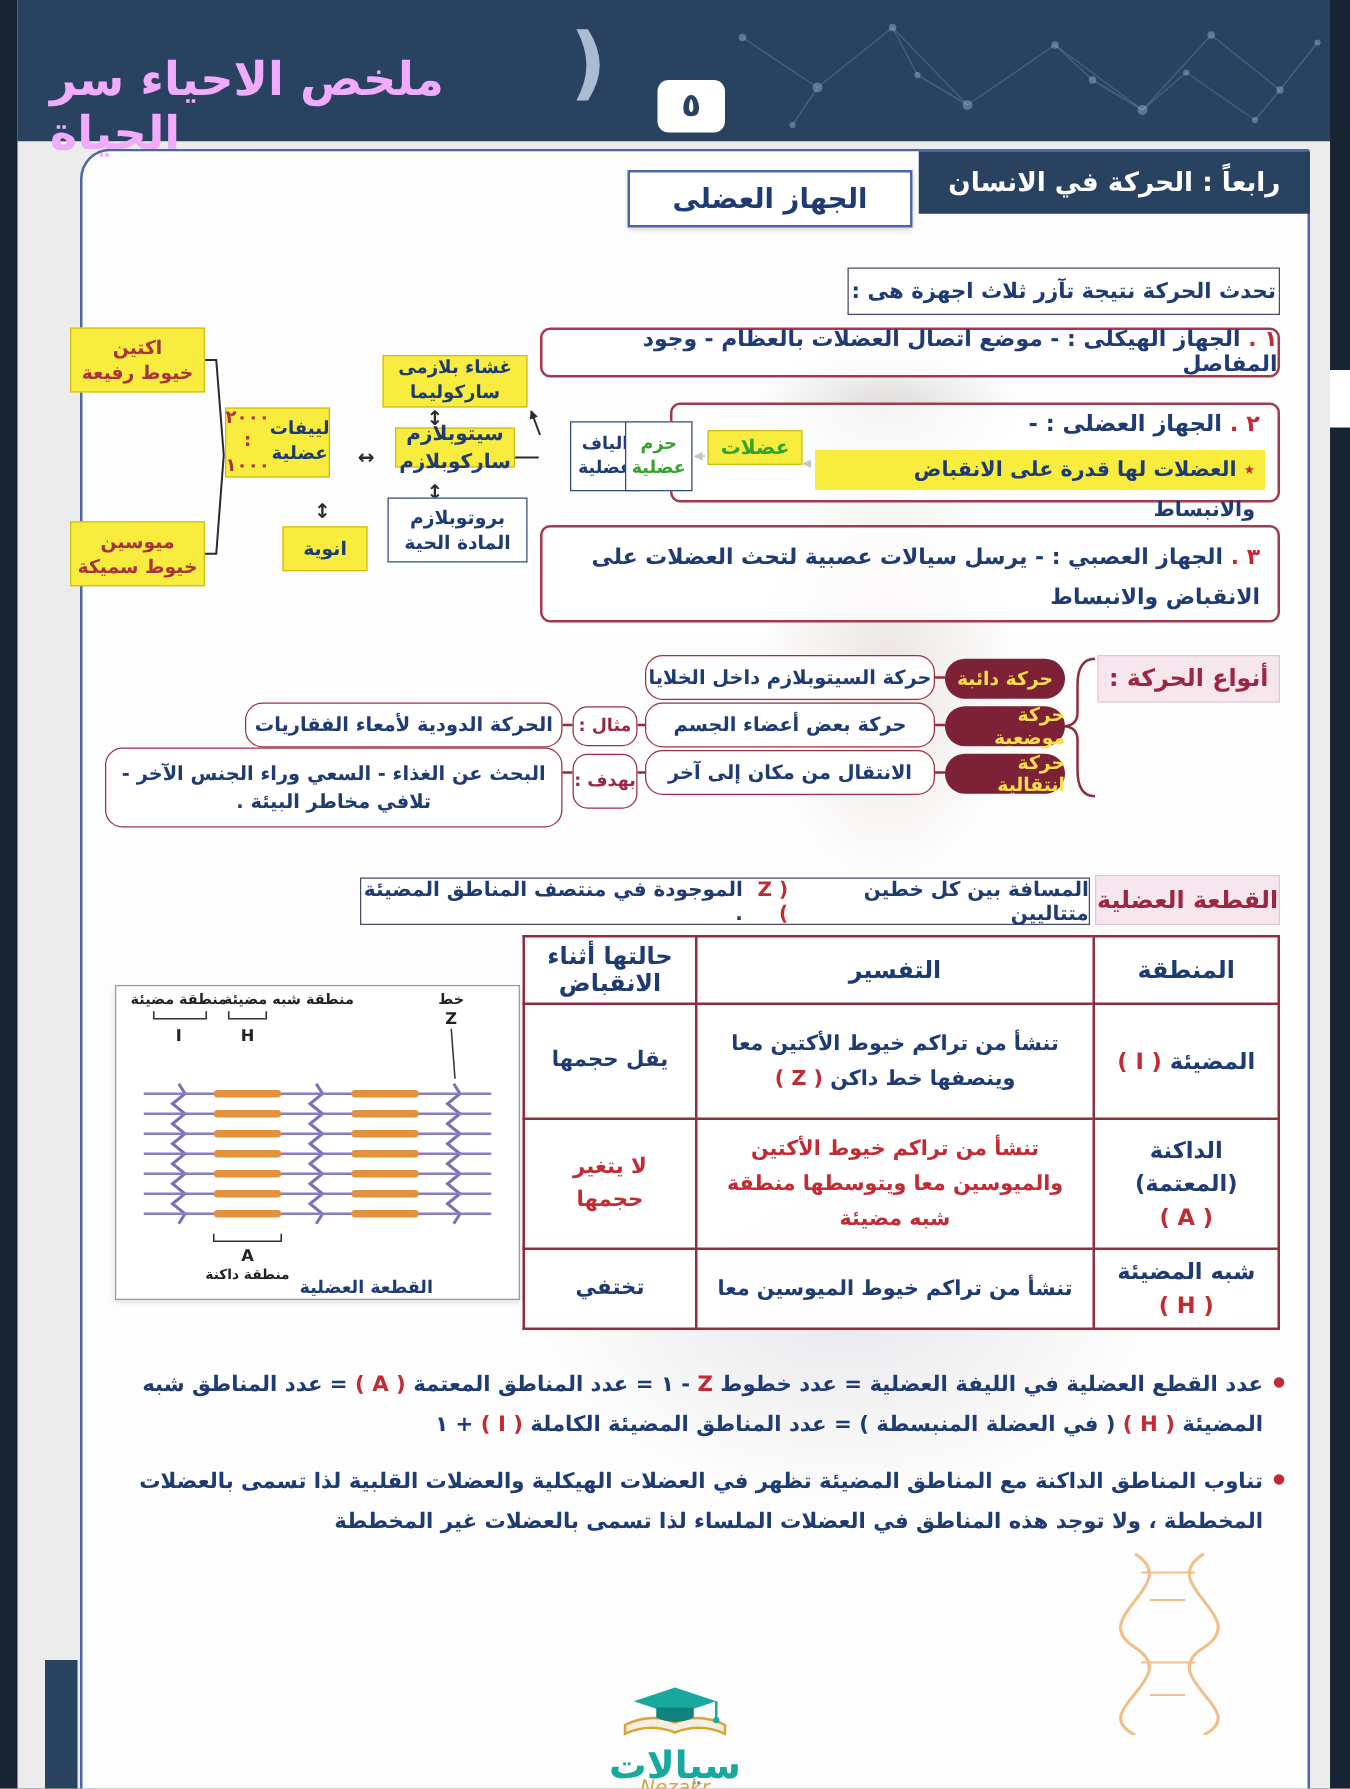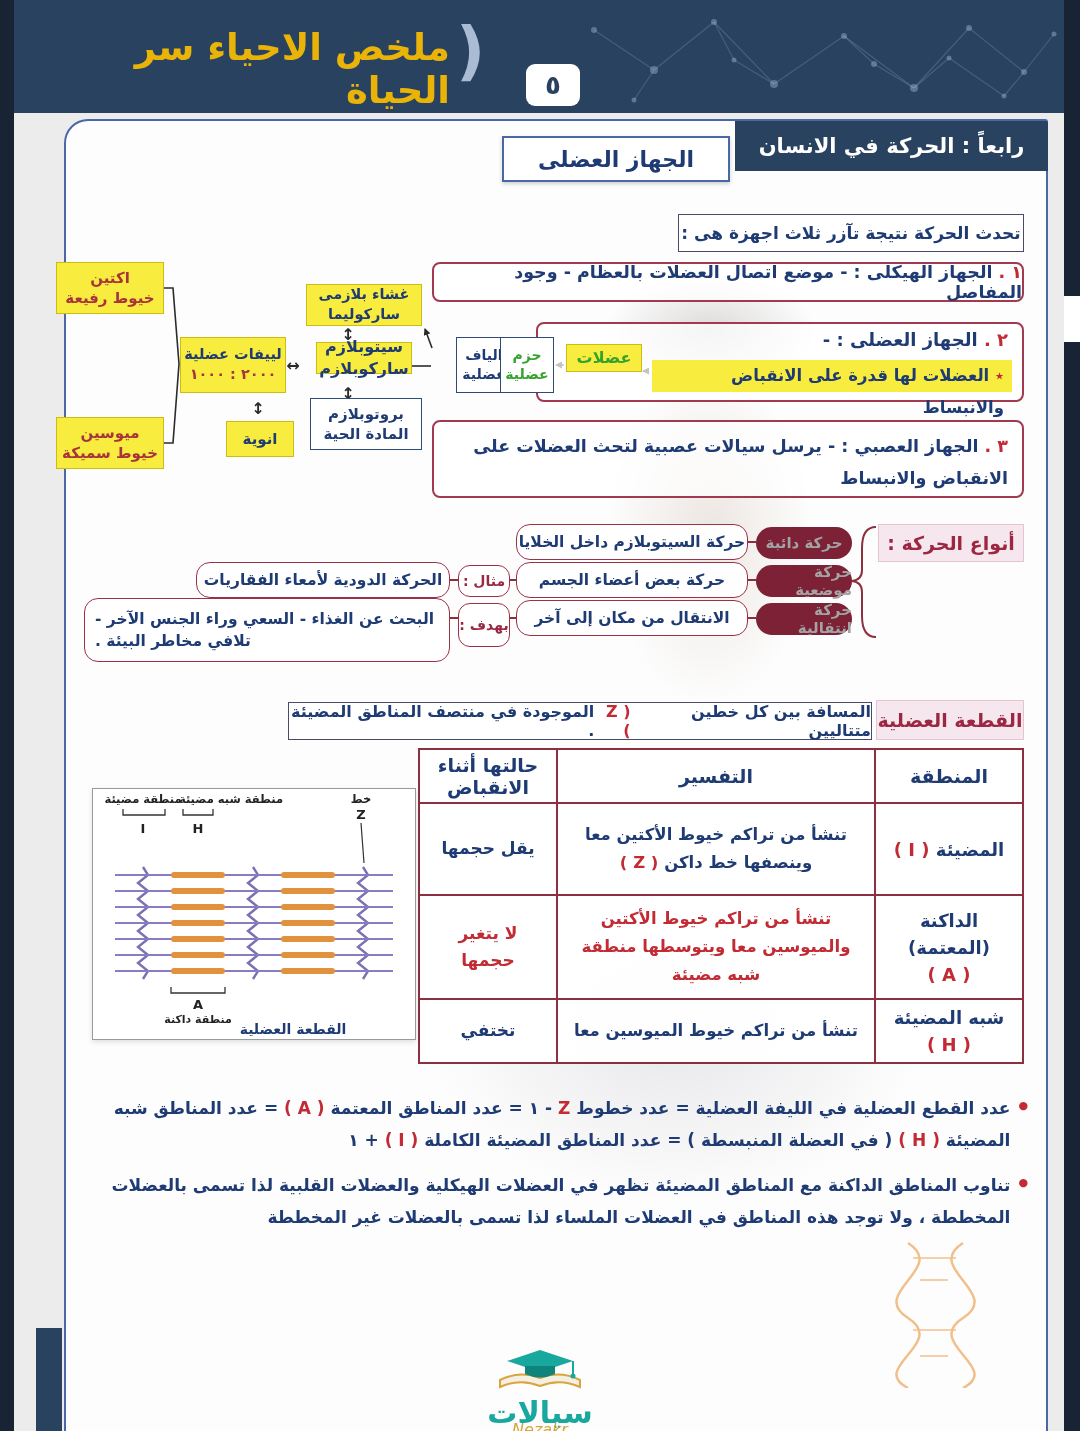--- a/index.html
+++ b/index.html
@@ -4,21 +4,21 @@
 <style>
   *{box-sizing:border-box}
   html,body{margin:0;padding:0}
   body{background:#3a3a3a;font-family:"DejaVu Sans",sans-serif}
   .page{position:relative;width:1080px;height:1431px;background:#ececec;overflow:hidden;direction:rtl;color:#1f3b73}
   .abs{position:absolute}
   .edge-left{left:0;top:0;width:14px;height:1431px;background:#182433;z-index:8}
   .edge-right{right:0;top:0;width:16px;height:1431px;background:#182433;z-index:8}
   .notch{right:0;top:296px;width:16px;height:46px;background:#fff;z-index:9}
   .header{left:14px;top:0;width:1050px;height:113px;background:#29425f;z-index:7}
-  .title{left:26px;top:26px;width:410px;color:#eab308;font-size:37px;font-weight:bold;text-align:right;direction:rtl}
+  .title{left:26px;top:42px;width:410px;color:#f0abfc;font-size:37px;font-weight:bold;text-align:left;direction:rtl}
   .ornament{left:442px;top:14px;color:#a9bcd4;font-size:64px;font-weight:bold}
   .pagenum{left:512px;top:64px;width:54px;height:42px;background:#fff;border-radius:9px;color:#29425f;font-size:26px;font-weight:bold;display:flex;align-items:center;justify-content:center}
   .card{left:64px;top:119px;width:984px;height:1312px;background:#fdfdfd;border:2px solid #4a67a8;border-bottom:none;border-radius:24px 3px 0 0;z-index:1}
   .watermark{left:66px;top:121px;width:980px;height:1270px;z-index:2;pointer-events:none;background:
     radial-gradient(ellipse 150px 80px at 644px 209px, rgba(105,95,90,.22), rgba(105,95,90,0) 70%),
     radial-gradient(ellipse 140px 235px at 644px 414px, rgba(196,176,160,.30), rgba(196,176,160,0) 72%),
     radial-gradient(ellipse 325px 230px at 609px 909px, rgba(168,163,175,.26), rgba(168,163,175,0) 75%)}
   .kicker{left:735px;top:121px;width:313px;height:50px;background:#29425f;color:#fff;font-size:21px;font-weight:bold;display:flex;align-items:center;justify-content:center;z-index:4;border-radius:0 2px 0 0}
   .subtitle{left:502px;top:136px;width:228px;height:46px;background:#fff;border:2px solid #4a67a8;font-size:22px;font-weight:bold;display:flex;align-items:center;justify-content:center;z-index:4;box-shadow:0 2px 4px rgba(0,0,0,.18)}
   .intro{left:678px;top:214px;width:346px;height:38px;background:#fff;border:1.5px solid #4a4a6a;font-size:17px;font-weight:bold;display:flex;align-items:center;justify-content:center;z-index:4}
@@ -27,22 +27,22 @@
   .box2{left:536px;top:322px;width:488px;height:80px;font-size:18px}
   .box2 .b2title{position:absolute;right:14px;top:5px}
   .box2 .b2hl{position:absolute;left:114px;right:10px;top:36px;height:32px;background:#f8ec3f;line-height:32px;text-align:right;padding-right:8px;font-size:16.5px}
   .box3{left:432px;top:420px;width:592px;height:78px;font-size:17.5px;padding:8px 14px 0 10px;text-align:right;line-height:1.85}
   .fbox{z-index:4;display:flex;align-items:center;justify-content:center;text-align:center;white-space:pre-line;font-weight:bold;line-height:1.35}
   .ybox{background:#f8ec3f;border:1px solid #cdbd12}
   .wfbox{background:#fff;border:1.5px solid #2e4a78}
   .redtx{color:#a8333a}
   .greentx{color:#35a32e}
   .plabel{background:#f6e7ee;border:1px solid #e3c6d2;color:#9b2742;font-weight:bold;display:flex;align-items:center;justify-content:center;z-index:4}
-  .pill{background:#7c2136;color:#a3a3a3;border-radius:17px;font-weight:bold;display:flex;align-items:center;justify-content:center;z-index:4}
-  .mdesc{background:rgba(255,255,255,.94);border:1.5px solid #9b3147;border-radius:14px;font-weight:bold;display:flex;align-items:center;justify-content:center;text-align:left;z-index:4;line-height:1.45}
+  .pill{background:#7c2136;color:#fde047;border-radius:17px;font-weight:bold;display:flex;align-items:center;justify-content:center;z-index:4}
+  .mdesc{background:rgba(255,255,255,.94);border:1.5px solid #9b3147;border-radius:14px;font-weight:bold;display:flex;align-items:center;justify-content:center;text-align:center;z-index:4;line-height:1.45}
   .mtag{background:#fff;border:1.5px solid #9b3147;border-radius:12px;color:#9b2742;font-weight:bold;display:flex;align-items:center;justify-content:center;z-index:4}
   .defbox{left:288px;top:702px;width:584px;height:38px;background:#fff;border:1.5px solid #4a4a6a;font-size:16px;font-weight:bold;display:flex;align-items:center;justify-content:center;z-index:4}
   .table-wrap{left:420px;top:748px;width:604px;z-index:4}
   .stable{border-collapse:collapse;width:100%;table-layout:fixed;background:rgba(255,255,255,.94)}
   .stable th,.stable td{border:2px solid #8c2f3f;padding:4px 8px;text-align:center;vertical-align:middle;font-weight:bold;color:#1f3b73}
   .stable th{font-size:19px;height:54px}
   .region{font-size:18px;white-space:pre-line;line-height:1.5}
   .expl{font-size:16.5px;line-height:1.7;padding:4px 12px}
   .state{font-size:17px;white-space:pre-line;line-height:1.6}
   .diagram{left:92px;top:788px;width:324px;height:252px;background:#fff;border:1px solid #9a9a9a;box-shadow:0 2px 5px rgba(0,0,0,.12);z-index:4}
@@ -151,21 +151,21 @@
   <div class="abs redbox box2">
     <span class="b2title"><span style="color: rgb(194, 43, 51);">٢ . </span><span>الجهاز العضلى : -</span></span>
     <span class="b2hl"><span style="color: rgb(194, 43, 51);">٭ </span><span>العضلات لها قدرة على الانقباض والانبساط</span></span>
   </div>
   <div class="abs redbox box3"><span><span style="color: rgb(194, 43, 51);">٣ . </span><span>الجهاز العصبي : - يرسل سيالات عصبية لتحث العضلات على الانقباض والانبساط</span></span></div>
 
   <div class="abs fbox ybox redtx" style="left:56px;top:262px;width:108px;height:52px;font-size:15px">اكتين
 خيوط رفيعة</div>
   <div class="abs fbox ybox redtx" style="left:56px;top:417px;width:108px;height:52px;font-size:15px">ميوسين
 خيوط سميكة</div>
-  <div class="abs fbox ybox" style="left:180px;top:337px;width:106px;height:56px;font-size:14.5px;flex-direction:column">
+  <div class="abs fbox ybox" style="left:180px;top:326px;width:84px;height:56px;font-size:14.5px;">
     <span>لييفات عضلية</span>
     <span class="redtx">٢٠٠٠ : ١٠٠٠</span>
   </div>
   <div class="abs fbox ybox" style="left:316px;top:342px;width:96px;height:32px;font-size:16px">سيتوبلازم
 ساركوبلازم</div>
   <div class="abs fbox ybox" style="left:306px;top:284px;width:116px;height:42px;font-size:14.5px">غشاء بلازمى
 ساركوليما</div>
   <div class="abs fbox wfbox" style="left:310px;top:398px;width:112px;height:52px;font-size:15px">بروتوبلازم
 المادة الحية</div>
   <div class="abs fbox ybox" style="left:226px;top:421px;width:68px;height:36px;font-size:15px">انوية</div>

